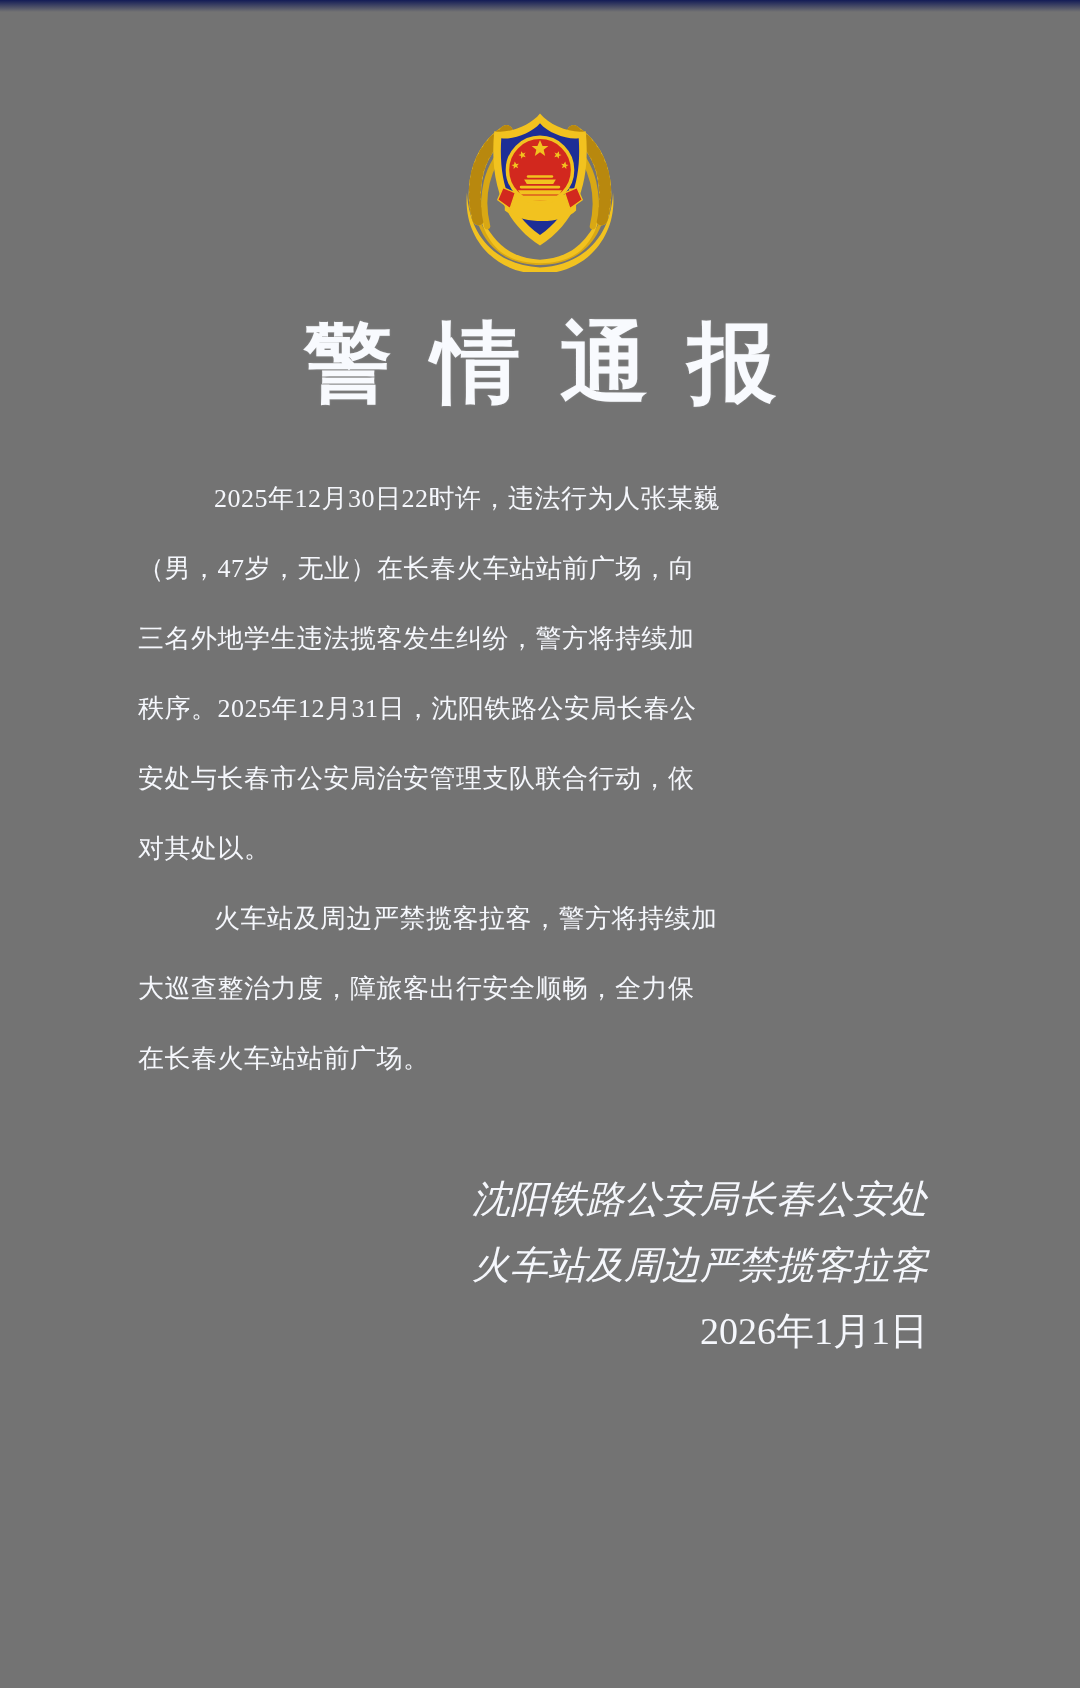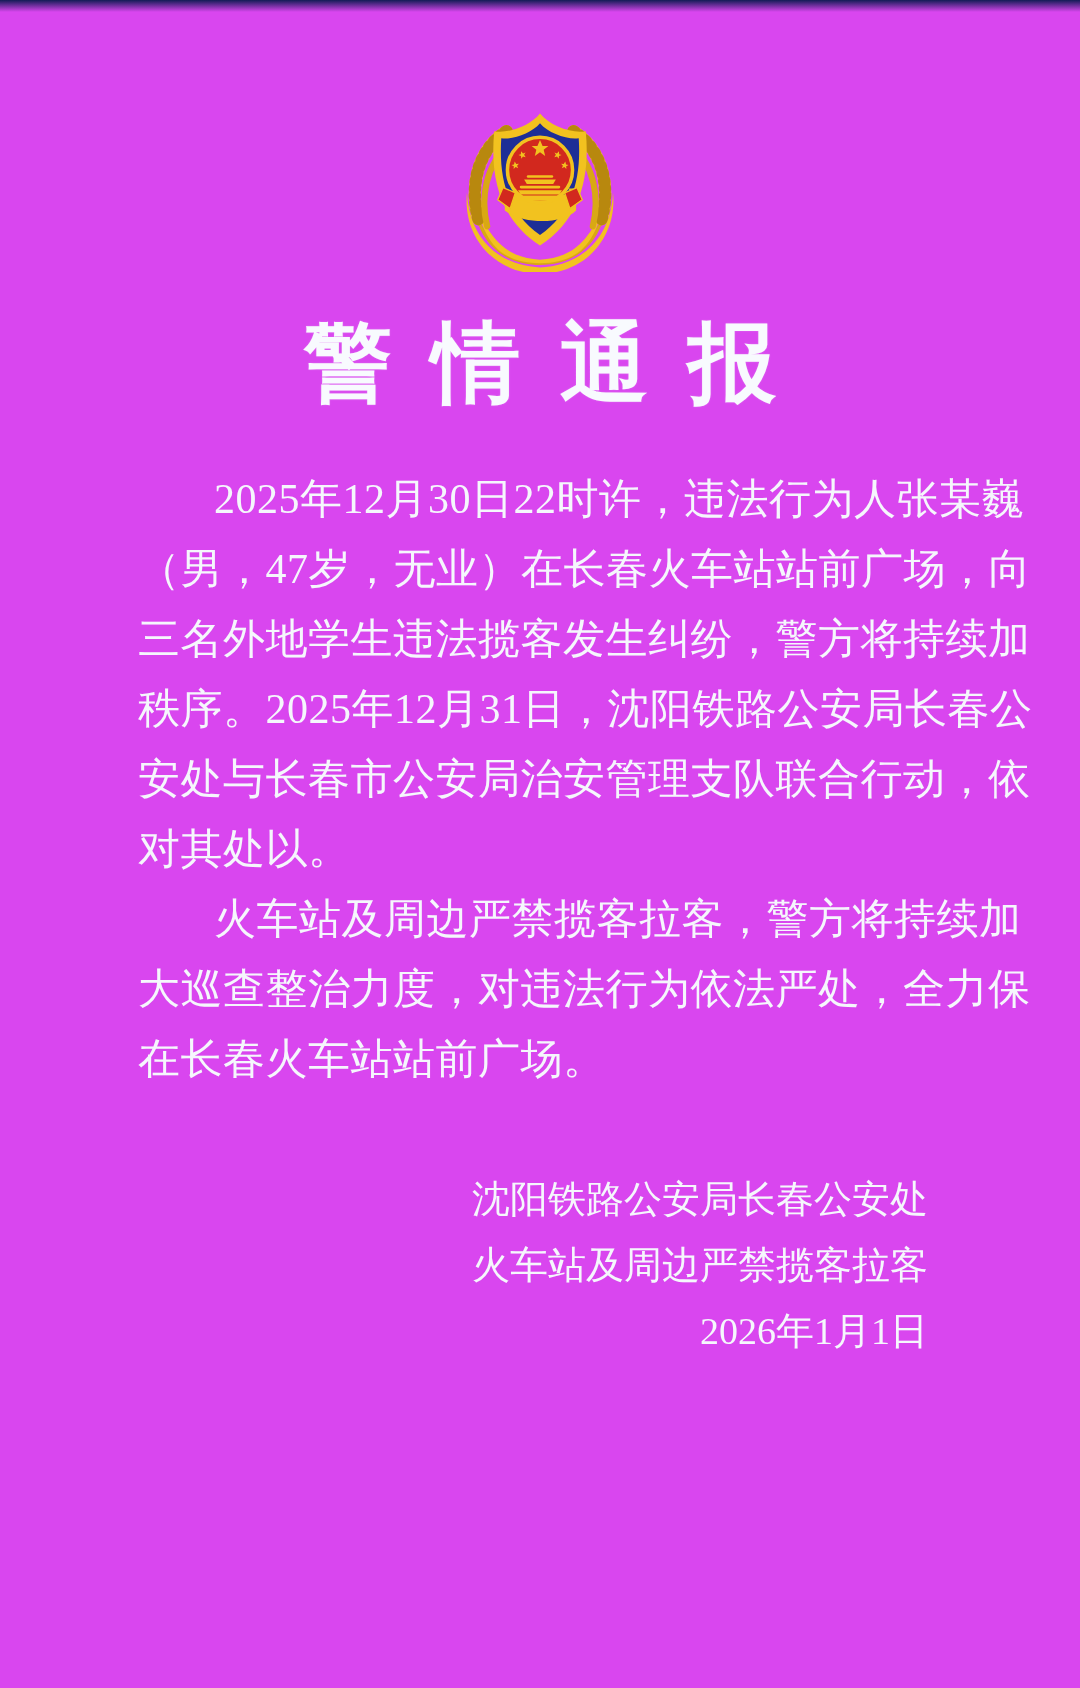--- a/index.html
+++ b/index.html
@@ -4,21 +4,21 @@
 <style>
   html, body {
     margin: 0;
     padding: 0;
     background: #1B2B8D;
   }
   .page {
     position: relative;
     width: 1080px;
     height: 1688px;
-    background: #d946ef;
+    background: #737373;
     overflow: hidden;
     font-family: "Liberation Serif", "DejaVu Serif", serif;
     color: #F5F7FC;
   }
   .top-strip {
     position: absolute;
     top: 0; left: 0; right: 0;
     height: 12px;
     background: linear-gradient(180deg, #131C56 0%, rgba(19,28,86,0) 100%);
   }
@@ -33,38 +33,39 @@
     font-size: 88px;
     line-height: 96px;
     font-weight: 700;
     letter-spacing: 40px;
     padding-left: 40px;
     color: #F8FAFE;
     text-shadow: 0 0 2px rgba(255,255,255,0.25);
   }
   .body-text {
     margin: 52px 136px 0 138px;
-    font-size: 42px;
+    font-size: 26px;
     line-height: 70px;
     letter-spacing: 0.5px;
   }
   .para .line {
     white-space: nowrap;
   }
   .para .line:first-child {
     text-indent: 76px;
   }
   .signature {
     width: max-content;
     margin: 72px 152px 0 auto;
     font-size: 38px;
     line-height: 66px;
   }
   .signature .sig-line {
     white-space: nowrap;
+    font-style: italic;
   }
   .signature .sig-date {
     text-align: right;
   }
 </style>
 </head>
 <body>
 
 <div class="page">
 
@@ -126,21 +127,21 @@
     <div class="para">
         <div class="line">2025年12月30日22时许，违法行为人张某巍</div>
         <div class="line">（男，47岁，无业）在长春火车站站前广场，向</div>
         <div class="line">三名外地学生违法揽客发生纠纷，警方将持续加</div>
         <div class="line">秩序。2025年12月31日，沈阳铁路公安局长春公</div>
         <div class="line">安处与长春市公安局治安管理支队联合行动，依</div>
         <div class="line">对其处以。</div>
       </div>
     <div class="para">
         <div class="line">火车站及周边严禁揽客拉客，警方将持续加</div>
-        <div class="line">大巡查整治力度，对违法行为依法严处，全力保</div>
+        <div class="line">大巡查整治力度，障旅客出行安全顺畅，全力保</div>
         <div class="line">在长春火车站站前广场。</div>
       </div>
   </div>
 
   <div class="signature">
     <div>
         <div class="sig-line">沈阳铁路公安局长春公安处</div>
         <div class="sig-line">火车站及周边严禁揽客拉客</div>
       </div>
     <div class="sig-date">2026年1月1日</div>

